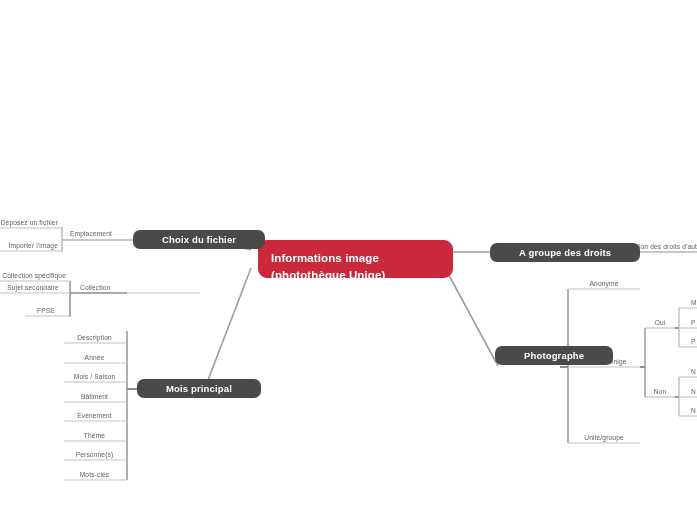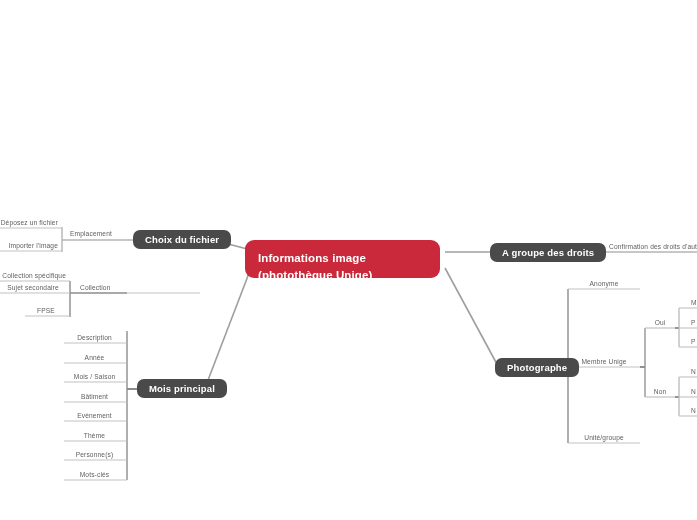--- a/index.html
+++ b/index.html
@@ -45,21 +45,21 @@
     font-size: 11.5px;
     line-height: 1.45;
     letter-spacing: 0.1px;
     padding: 10px 13px;
     align-items: flex-start;
   }
   .node.branch {
     background: #4a4a4a;
     font-size: 9.5px;
     letter-spacing: 0.15px;
-    padding: 0 12px;
+    padding: 0 29px;
     justify-content: center;
     white-space: nowrap;
   }
 
   
   .leaf {
     position: absolute;
     box-sizing: border-box;
     font-size: 6.6px;
     color: #5d5d5d;
@@ -147,37 +147,37 @@
     <path d="M679,328 L697,328" fill="none" stroke="#c2c2c2" stroke-width="1.1"></path>
     <path d="M679,347 L697,347" fill="none" stroke="#c2c2c2" stroke-width="1.1"></path>
 
     <path d="M675,397 L679,397" fill="none" stroke="#6f6f6f" stroke-width="1.5"></path>
     <path d="M679,377 L679,416" fill="none" stroke="#b4b4b4" stroke-width="1.2"></path>
     <path d="M679,377 L697,377" fill="none" stroke="#c2c2c2" stroke-width="1.1"></path>
     <path d="M679,397 L697,397" fill="none" stroke="#c2c2c2" stroke-width="1.1"></path>
     <path d="M679,416 L697,416" fill="none" stroke="#c2c2c2" stroke-width="1.1"></path>
   </svg>
 
-  <div class="node root" style="left:245px; top:240px; width:195px; height:38px;">
+  <div class="node root" style="left:258px; top:240px; width:195px; height:38px;">
     <span>Informations image (photothèque Unige)</span>
   </div>
 
   <div class="node branch" style="left:133px; top:230px; height:19px;">
     <span>Choix du fichier</span>
   </div>
 
   <div class="node branch" style="left:137px; top:379px; height:19px;">
     <span>Mois principal</span>
   </div>
 
   <div class="node branch" style="left:490px; top:243px; height:19px;">
     <span>A groupe des droits</span>
   </div>
 
-  <div class="node branch" style="left:495px; top:358px; height:19px;">
+  <div class="node branch" style="left:495px; top:346px; height:19px;">
     <span>Photographe</span>
   </div>
 
   <div class="edge-label" style="left:70px; top:230px;">Emplacement</div>
 
   <div class="leaf r-align" style="left:-2px; top:219px; width:60px;">Déposez un fichier</div>
   <div class="leaf r-align" style="left:-2px; top:242px; width:60px;">Importer l'image</div>
 
   <div class="leaf l-align" style="left:609px; top:243px;">Confirmation des droits d'auteur</div>
 

